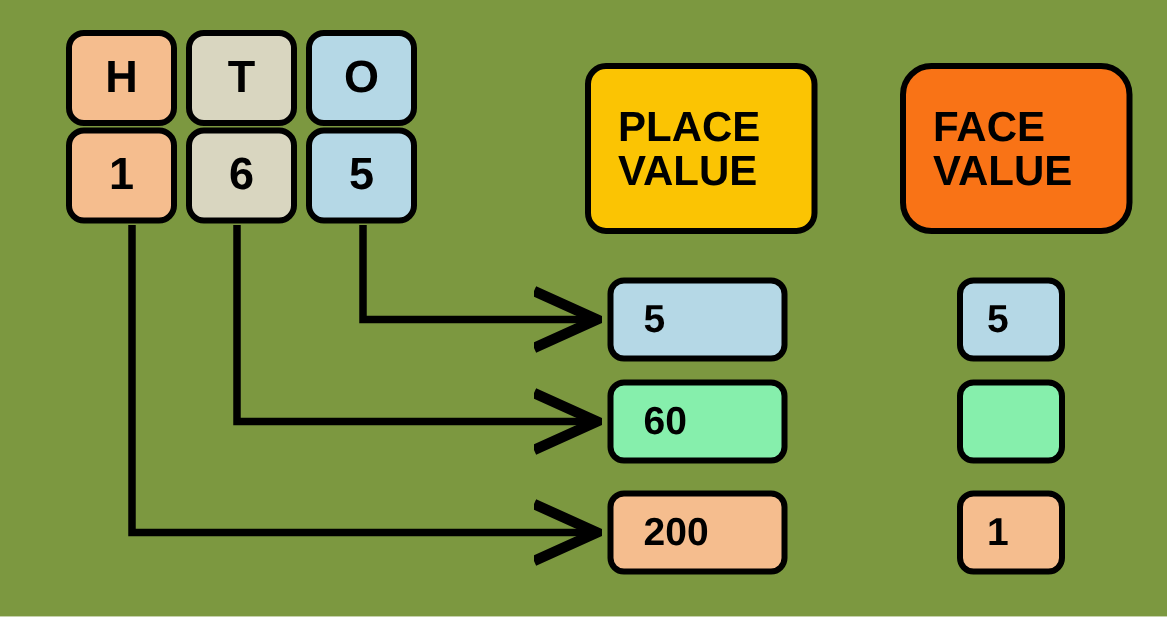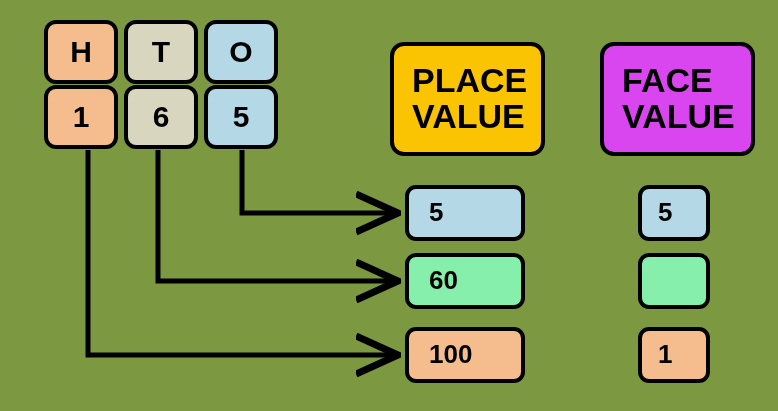--- a/index.html
+++ b/index.html
@@ -43,21 +43,21 @@
   .row-head  { top: 20px; }
   .row-digit { top: 85px; }
 
   
   .header-box {
     width: 155px;
     height: 114px;
     border-radius: 14px;
     top: 42px;
     padding-left: 18px;
-    font-size: 34px;
+    font-size: 28px;
     align-items: center;
   }
   .header-box .label-text {
     display: block;
     white-space: pre-line;
     text-align: left;
   }
   .header-place { left: 390px; }
   .header-face  { left: 600px; }
 
@@ -76,21 +76,21 @@
   .row-ones     { top: 185px; }
   .row-tens     { top: 253px; }
   .row-hundreds { top: 327px; }
 
   
   .c-orange { background: #f5bd8e; }
   .c-beige  { background: #d9d6c0; }
   .c-blue   { background: #b5d8e6; }
   .c-green  { background: #86efac; }
   .c-gold   { background: #fbc403; }
-  .c-red    { background: #d946ef; }
+  .c-red    { background: #f97316; border-radius: 21px; }
 
   #connectors {
     position: absolute;
     left: 0;
     top: 0;
     width: 778px;
     height: 411px;
     pointer-events: none;
   }
 </style>
@@ -142,21 +142,21 @@
 VALUE</span>
   </div>
 
   <div class="box value-box pv-col row-ones c-blue">
     <span>5</span>
   </div>
   <div class="box value-box pv-col row-tens c-green">
     <span>60</span>
   </div>
   <div class="box value-box pv-col row-hundreds c-orange">
-    <span>100</span>
+    <span>200</span>
   </div>
 
   <div class="box value-box fv-col row-ones c-blue">
     <span>5</span>
   </div>
   <div class="box value-box fv-col row-tens c-green">
     <span></span>
   </div>
   <div class="box value-box fv-col row-hundreds c-orange">
     <span>1</span>

